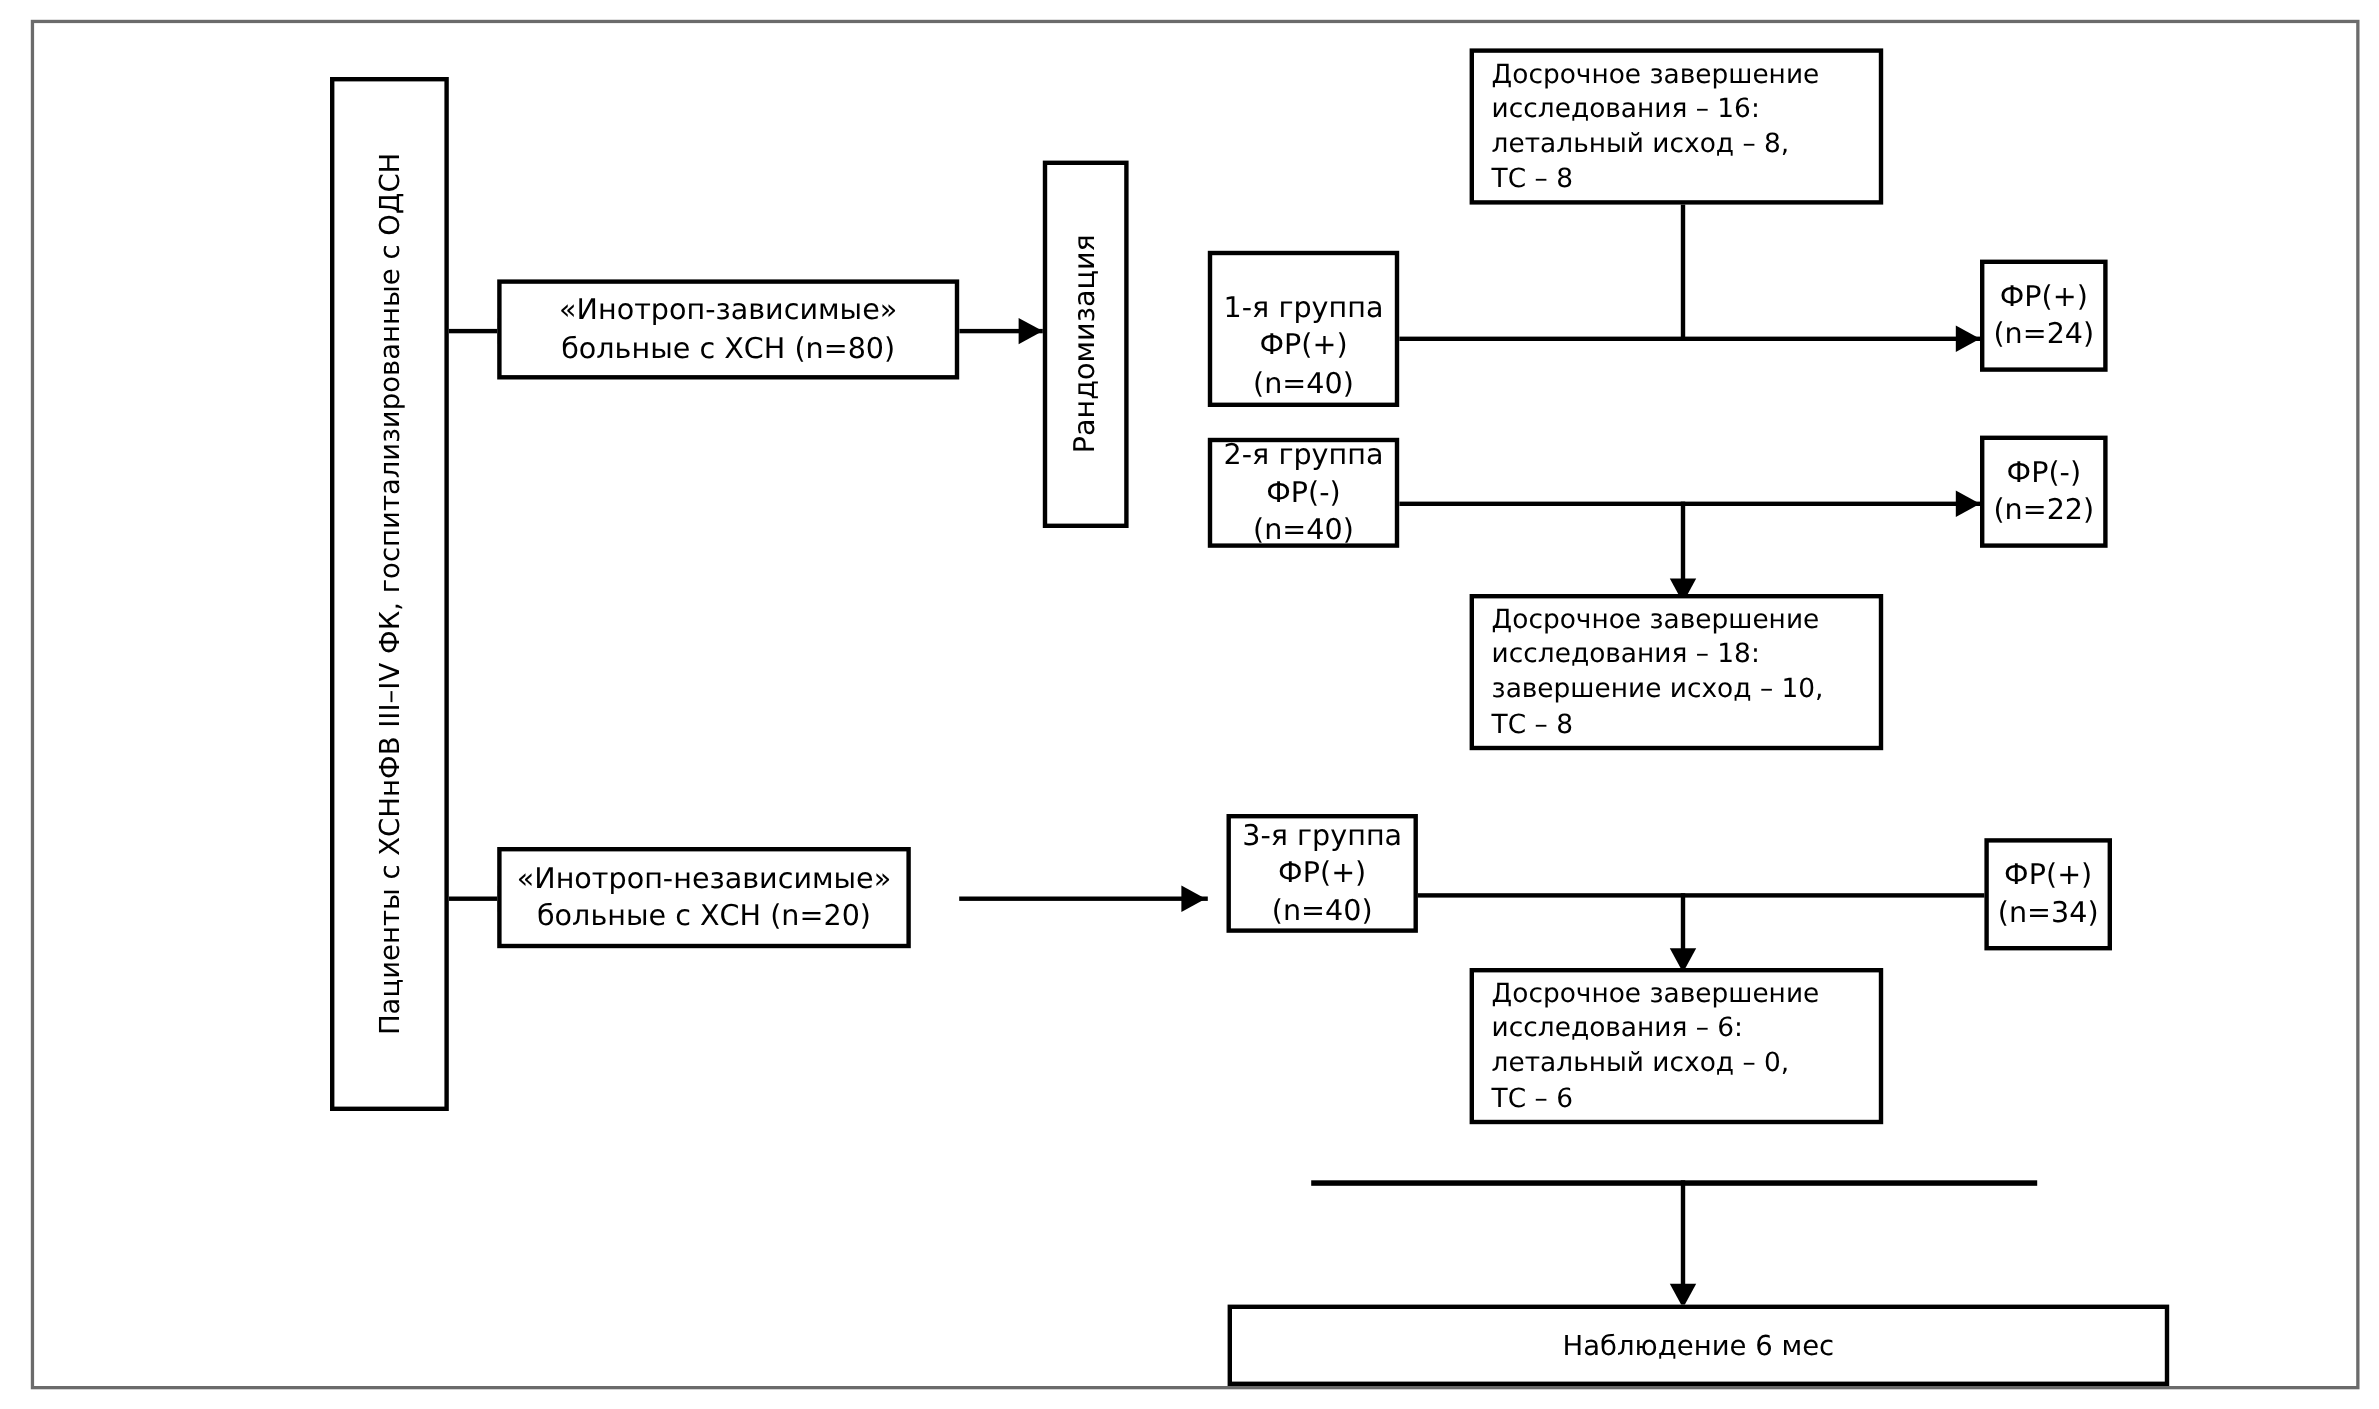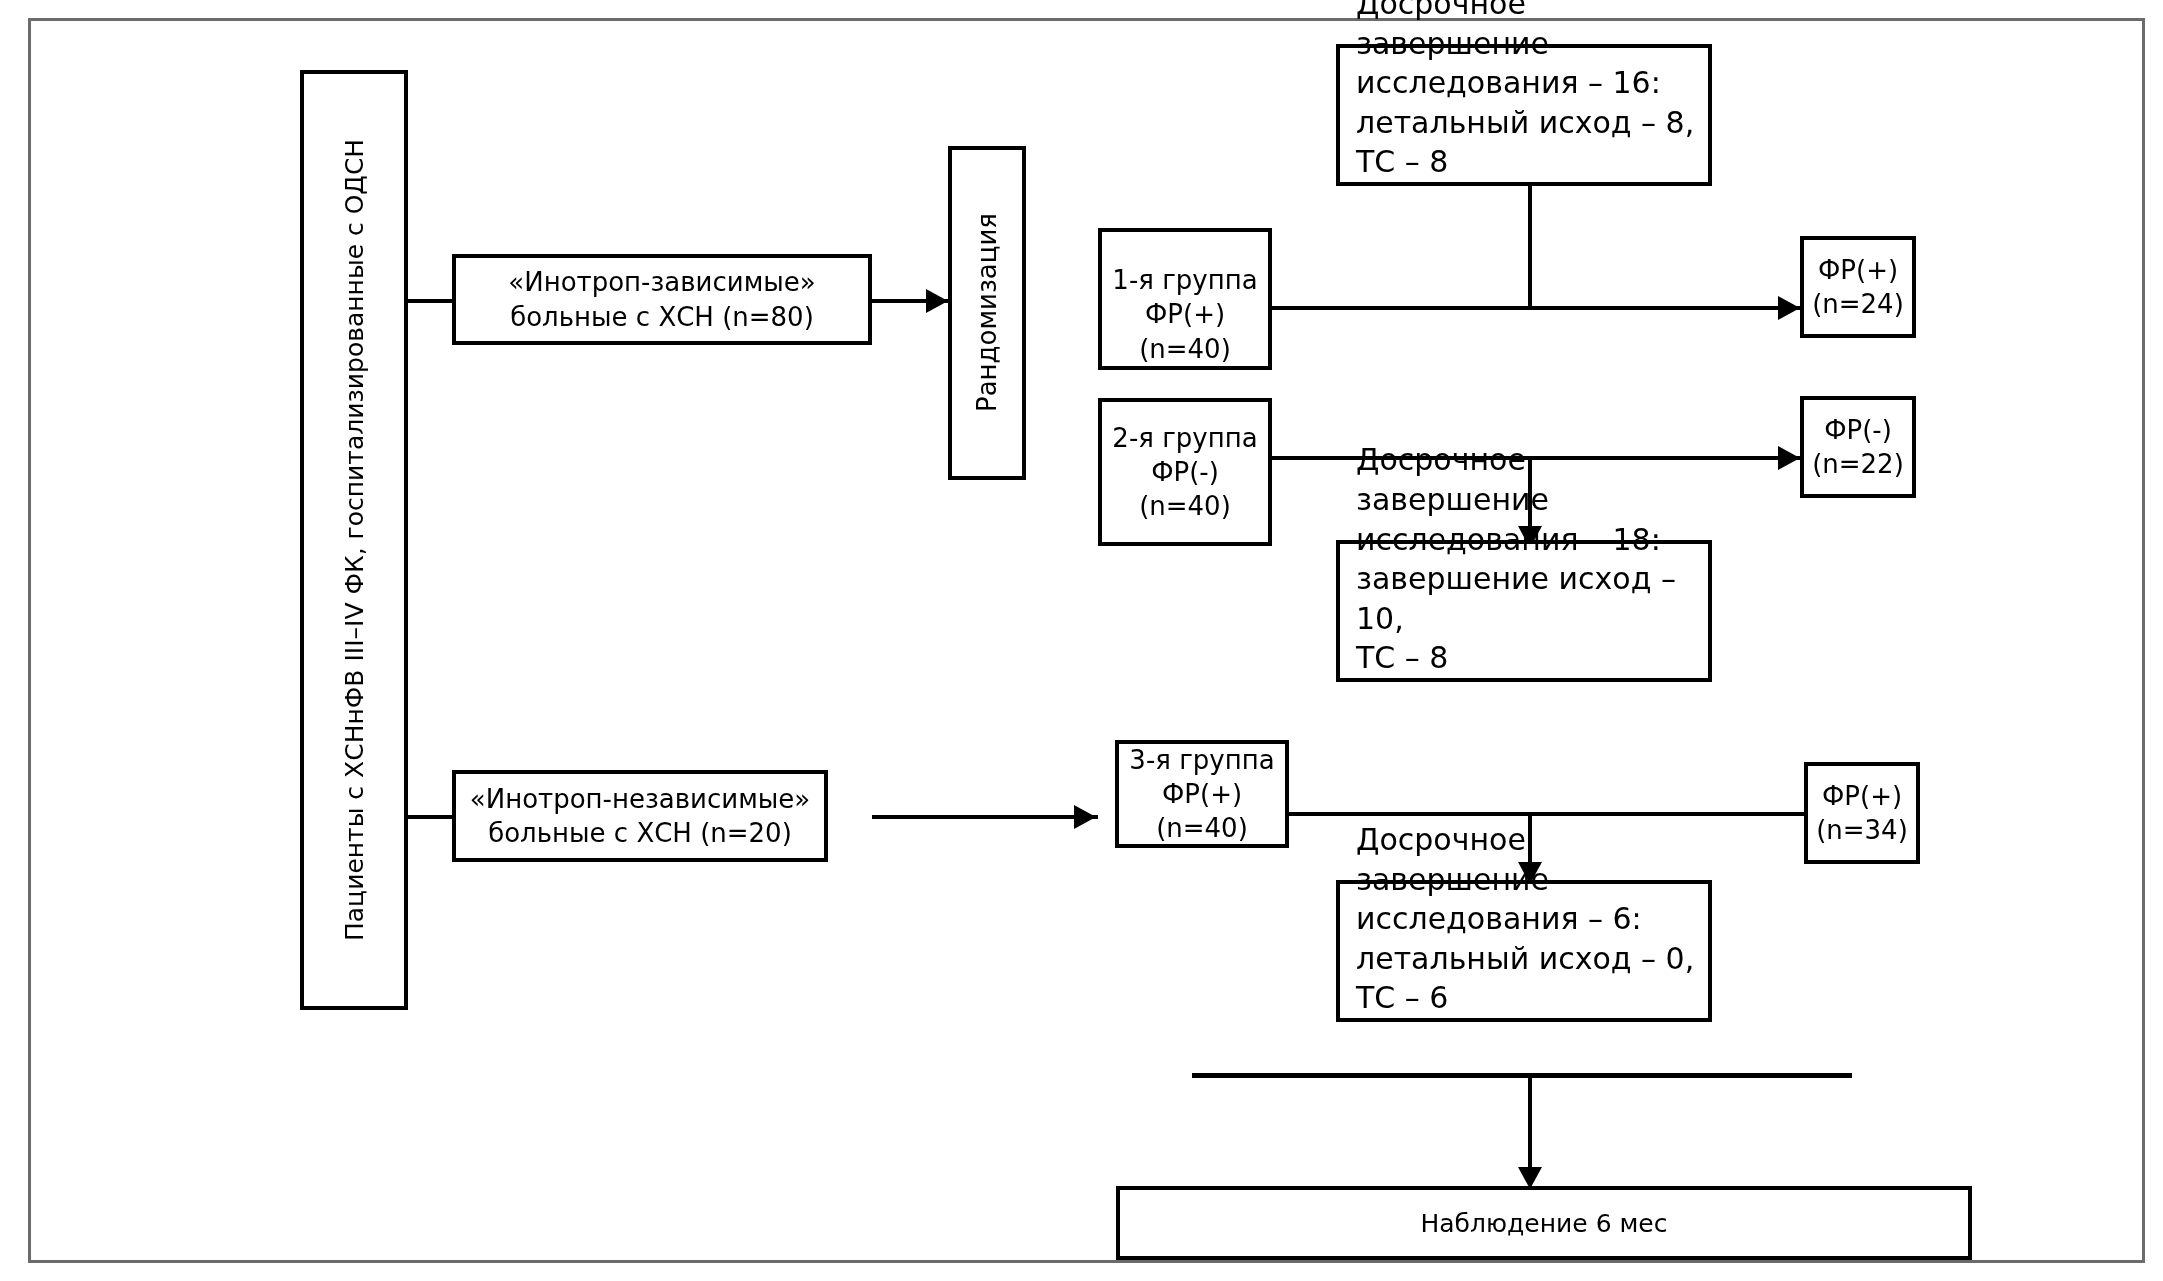--- a/index.html
+++ b/index.html
@@ -38,21 +38,21 @@
   }
   .node .txt { display: block; }
   .ctr { text-align: center; }
   .lft { text-align: left; }
   .vert-box {
     writing-mode: vertical-rl;
     transform: rotate(180deg);
   }
   .fsz-main  { font-size: 26px; }
   .fsz-group { font-size: 26px; }
-  .fsz-drop  { font-size: 30px; align-items: flex-end; }
+  .fsz-drop  { font-size: 24px; }
   .fsz-small { font-size: 26px; }
   .fsz-vert  { font-size: 25px; }
   .fsz-obs   { font-size: 25px; }
 
   
   .hline {
     position: absolute;
     height: 0;
     border-top: 4px solid #000000;
     z-index: 2;
@@ -148,21 +148,21 @@
     </div>
   </div>
 
   <div class="node fsz-small ctr" style="left:1800px; top:236px; width:116px; height:102px;">
     <div>
       <span class="txt">ФР(+)</span>
       <span class="txt">(n=24)</span>
     </div>
   </div>
 
-  <div class="node fsz-group" style="left:1098px; top:398px; width:174px; height:148px;justify-content:center;">
+  <div class="node fsz-group" style="left:1098px; top:398px; width:174px; height:100px;justify-content:center;">
     <div class="lft">
       <span class="txt">2-я группа</span>
       <span class="txt ctr">ФР(-)</span>
       <span class="txt ctr">(n=40)</span>
     </div>
   </div>
 
   <div class="hline" style="left:1272px; top:456px; width:528px;"></div>
   <div class="arrow-r" style="left:1778px; top:446px;"></div>
 

